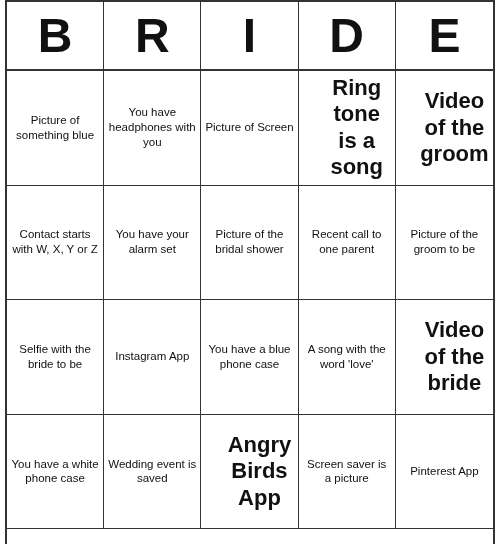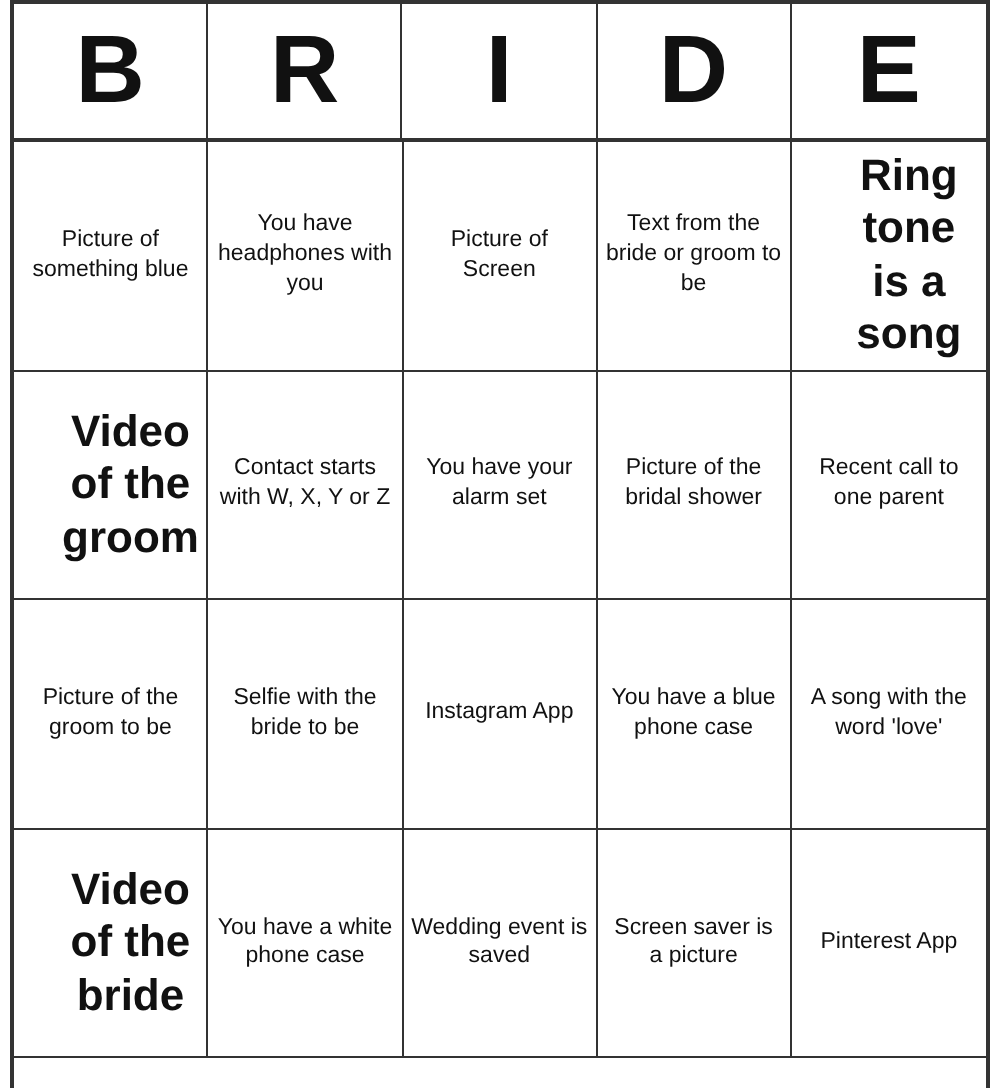--- a/index.html
+++ b/index.html
@@ -75,31 +75,31 @@
   <div class="bingo-letter">B</div>
       <div class="bingo-letter">R</div>
       <div class="bingo-letter">I</div>
       <div class="bingo-letter">D</div>
       <div class="bingo-letter">E</div>
     </div>
   <div class="bingo-grid">
   <div class="bingo-cell">Picture of something blue</div>
       <div class="bingo-cell">You have headphones with you</div>
       <div class="bingo-cell">Picture of Screen</div>
-      <div class="bingo-cell">Text from the bride or groom to be</div>
       <div class="bingo-cell large-text">Ring tone is a song</div>
       <div class="bingo-cell large-text">Video of the groom</div>
       <div class="bingo-cell">Contact starts with W, X, Y or Z</div>
       <div class="bingo-cell">You have your alarm set</div>
       <div class="bingo-cell">Picture of the bridal shower</div>
       <div class="bingo-cell">Recent call to one parent</div>
       <div class="bingo-cell">Picture of the groom to be</div>
       <div class="bingo-cell">Selfie with the bride to be</div>
       <div class="bingo-cell">Instagram App</div>
       <div class="bingo-cell">You have a blue phone case</div>
       <div class="bingo-cell">A song with the word 'love'</div>
       <div class="bingo-cell large-text">Video of the bride</div>
       <div class="bingo-cell">You have a white phone case</div>
       <div class="bingo-cell">Wedding event is saved</div>
+      <div class="bingo-cell large-text">Angry Birds App</div>
       <div class="bingo-cell">Screen saver is a picture</div>
       <div class="bingo-cell">Pinterest App</div>
     </div>
 </div>
 
 </body></html>

